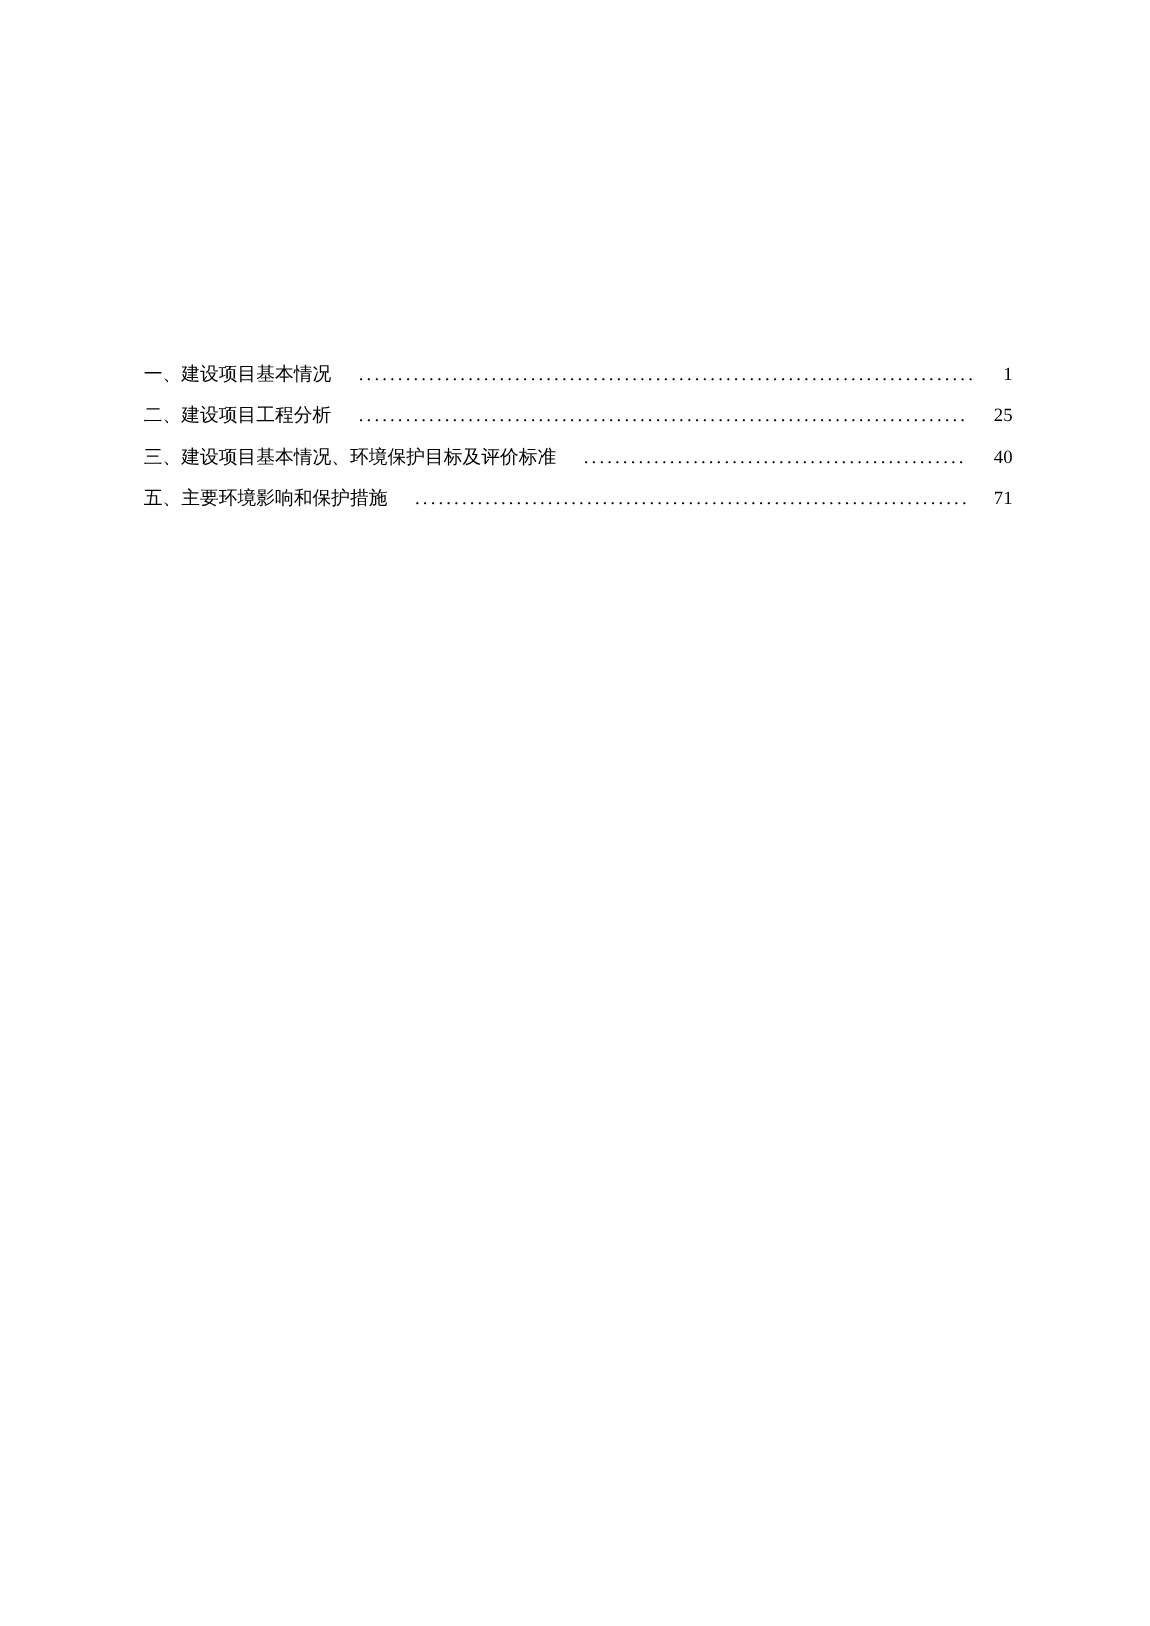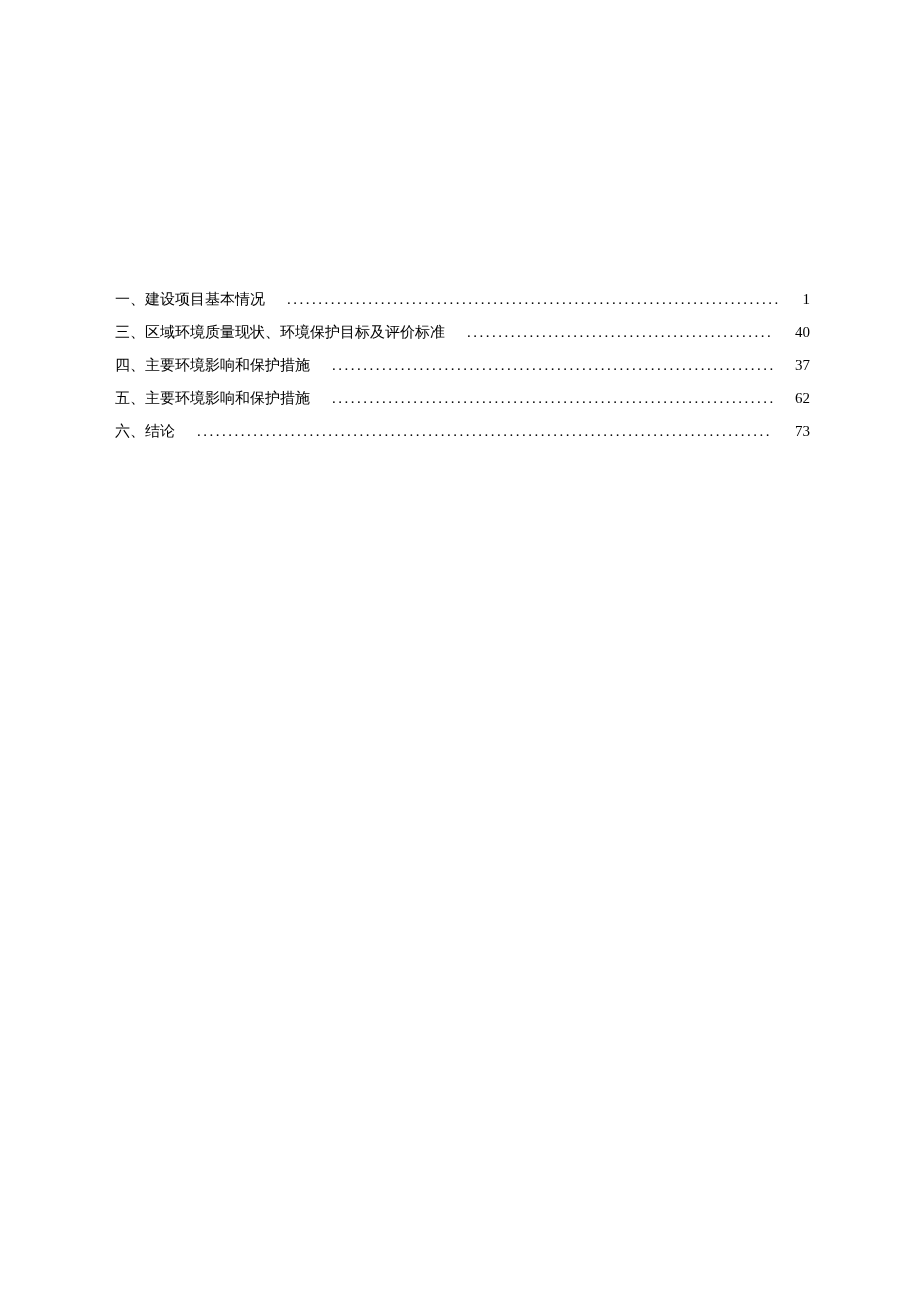--- a/index.html
+++ b/index.html
@@ -48,39 +48,34 @@
 
 <div class="page">
   <div class="toc">
 
     <div class="toc-entry">
       <span class="toc-title">一、建设项目基本情况</span>
       <span class="toc-leader"></span>
       <span class="toc-page">1</span>
     </div>
 
+    <div class="toc-entry">
+      <span class="toc-title">二、建设项目工程分析</span>
+      <span class="toc-leader"></span>
+      <span class="toc-page">25</span>
+    </div>
 
     <div class="toc-entry">
-      <span class="toc-title">三、区域环境质量现状、环境保护目标及评价标准</span>
+      <span class="toc-title">三、建设项目基本情况、环境保护目标及评价标准</span>
       <span class="toc-leader"></span>
       <span class="toc-page">40</span>
     </div>
 
-    <div class="toc-entry">
-      <span class="toc-title">四、主要环境影响和保护措施</span>
-      <span class="toc-leader"></span>
-      <span class="toc-page">37</span>
-    </div>
 
     <div class="toc-entry">
       <span class="toc-title">五、主要环境影响和保护措施</span>
       <span class="toc-leader"></span>
-      <span class="toc-page">62</span>
+      <span class="toc-page">71</span>
     </div>
 
-    <div class="toc-entry">
-      <span class="toc-title">六、结论</span>
-      <span class="toc-leader"></span>
-      <span class="toc-page">73</span>
-    </div>
 
   </div>
 </div>
 
 </body></html>

